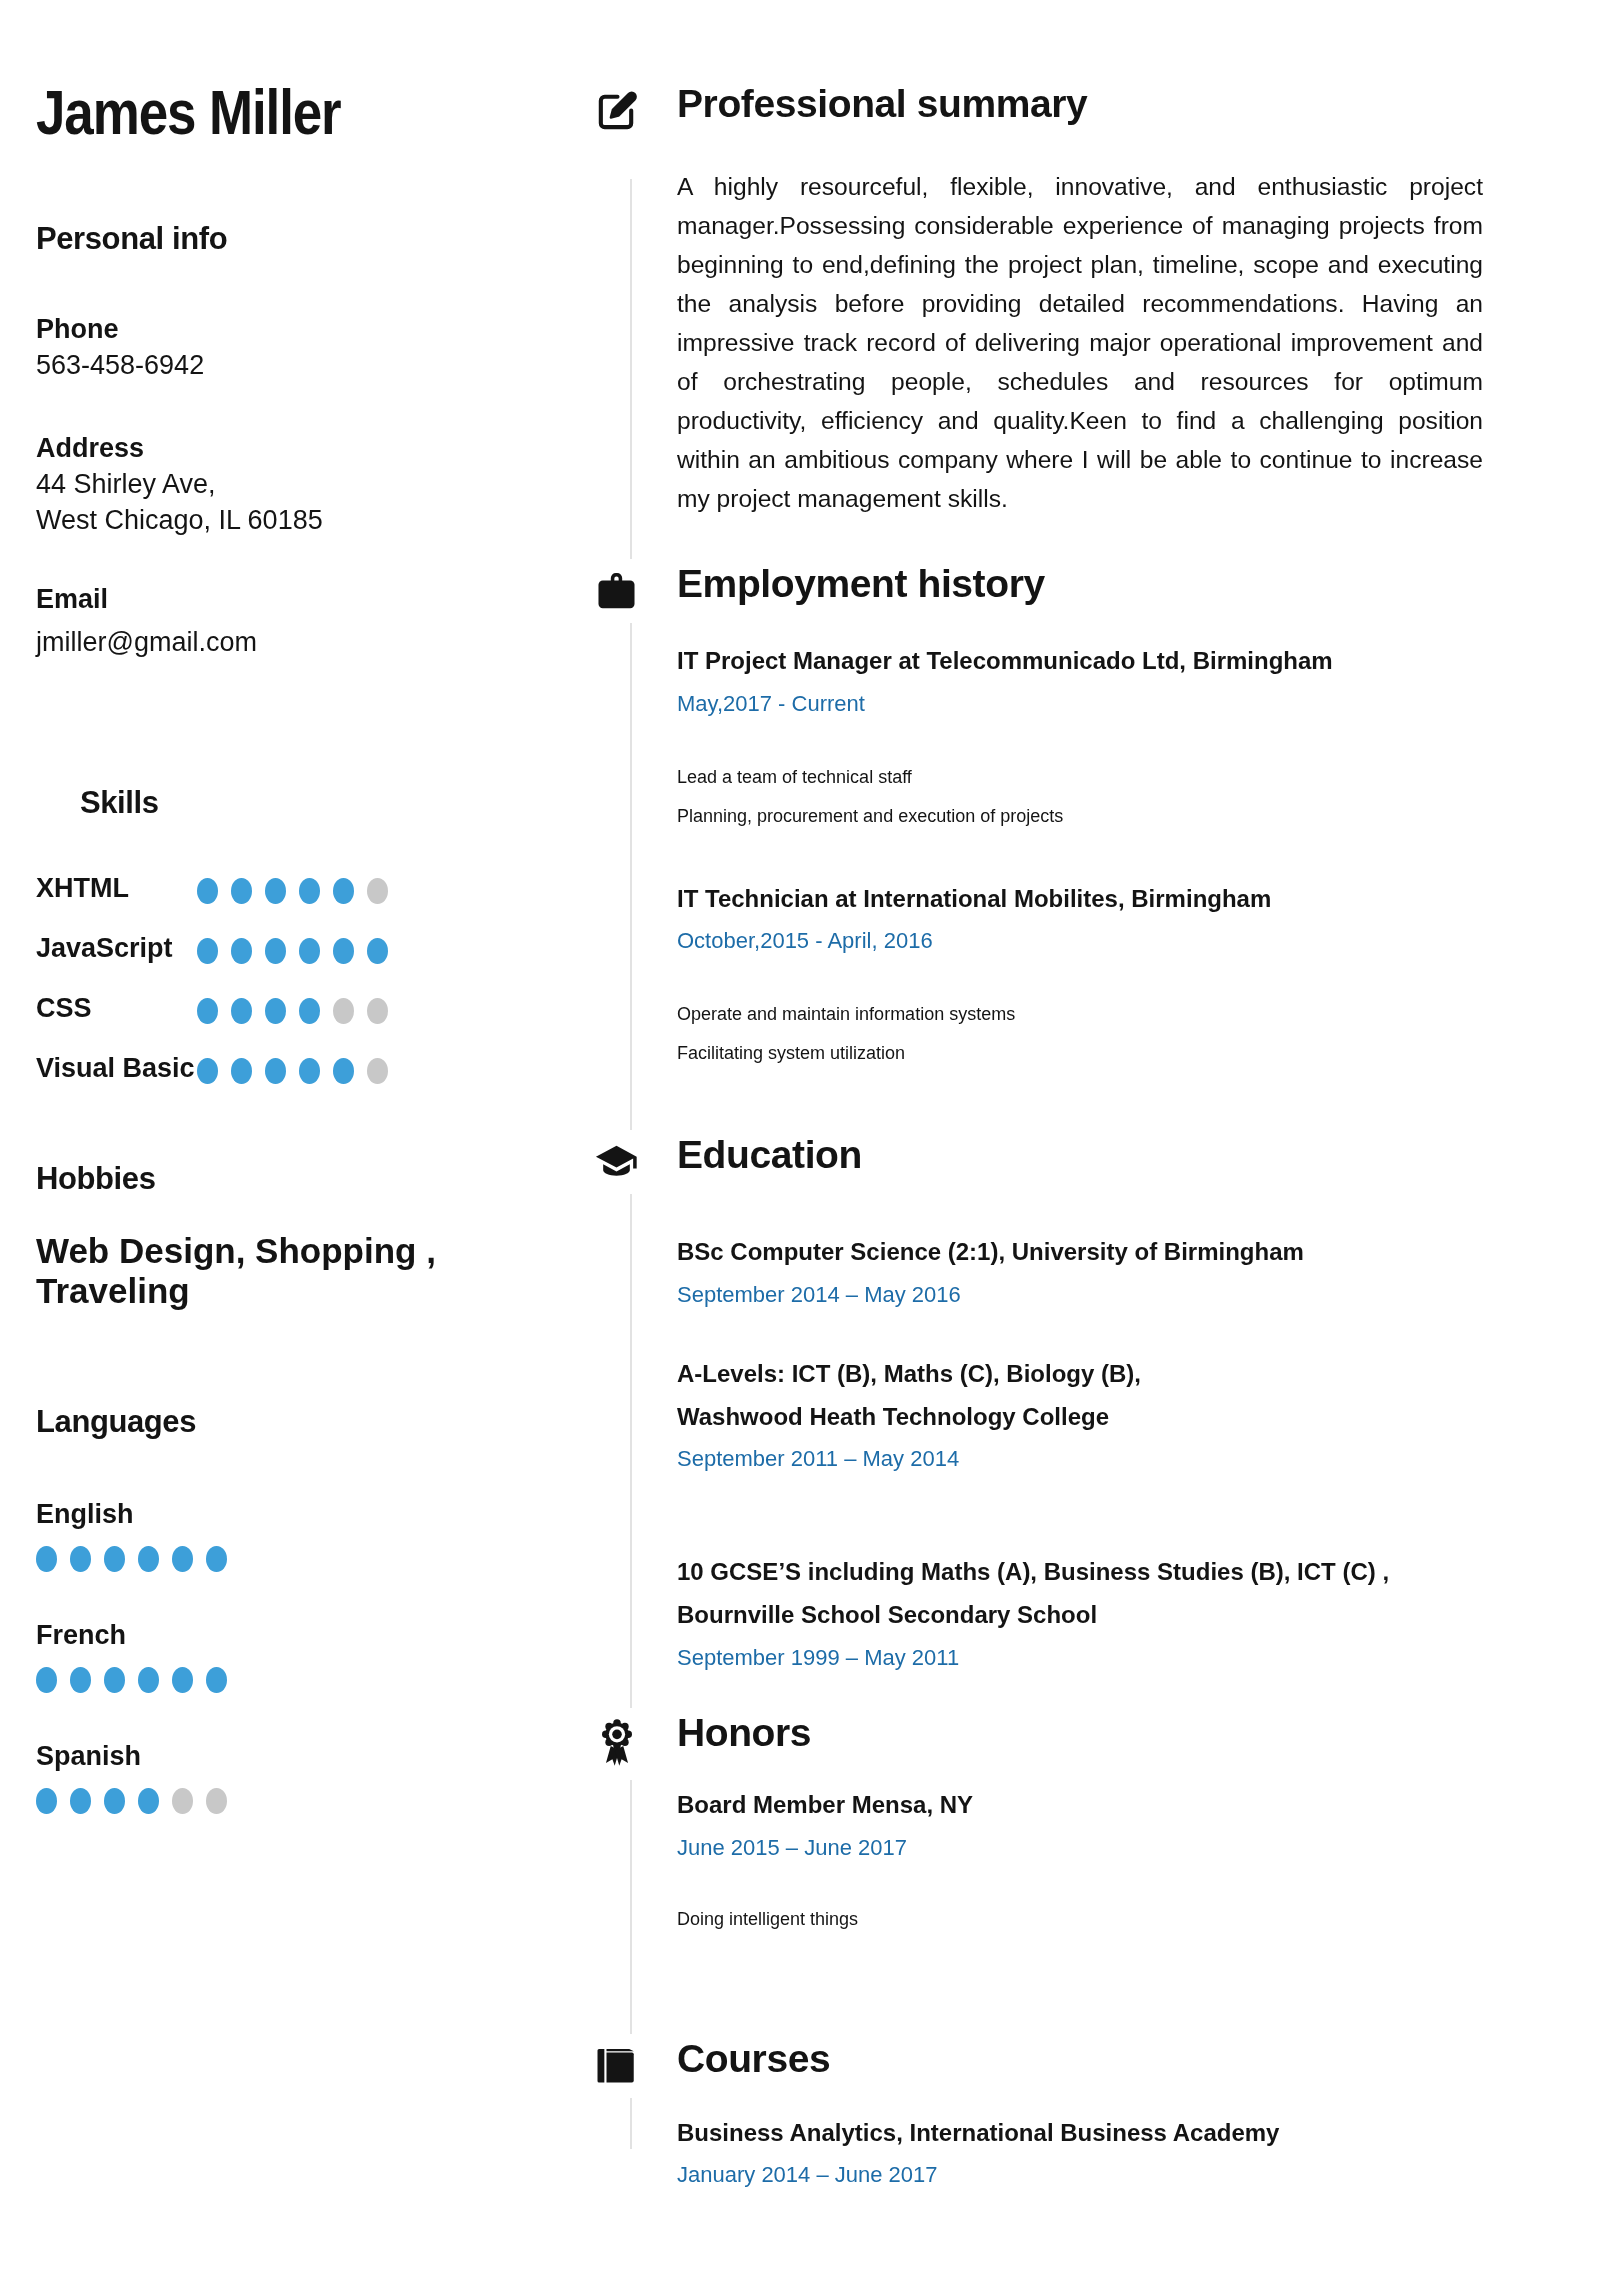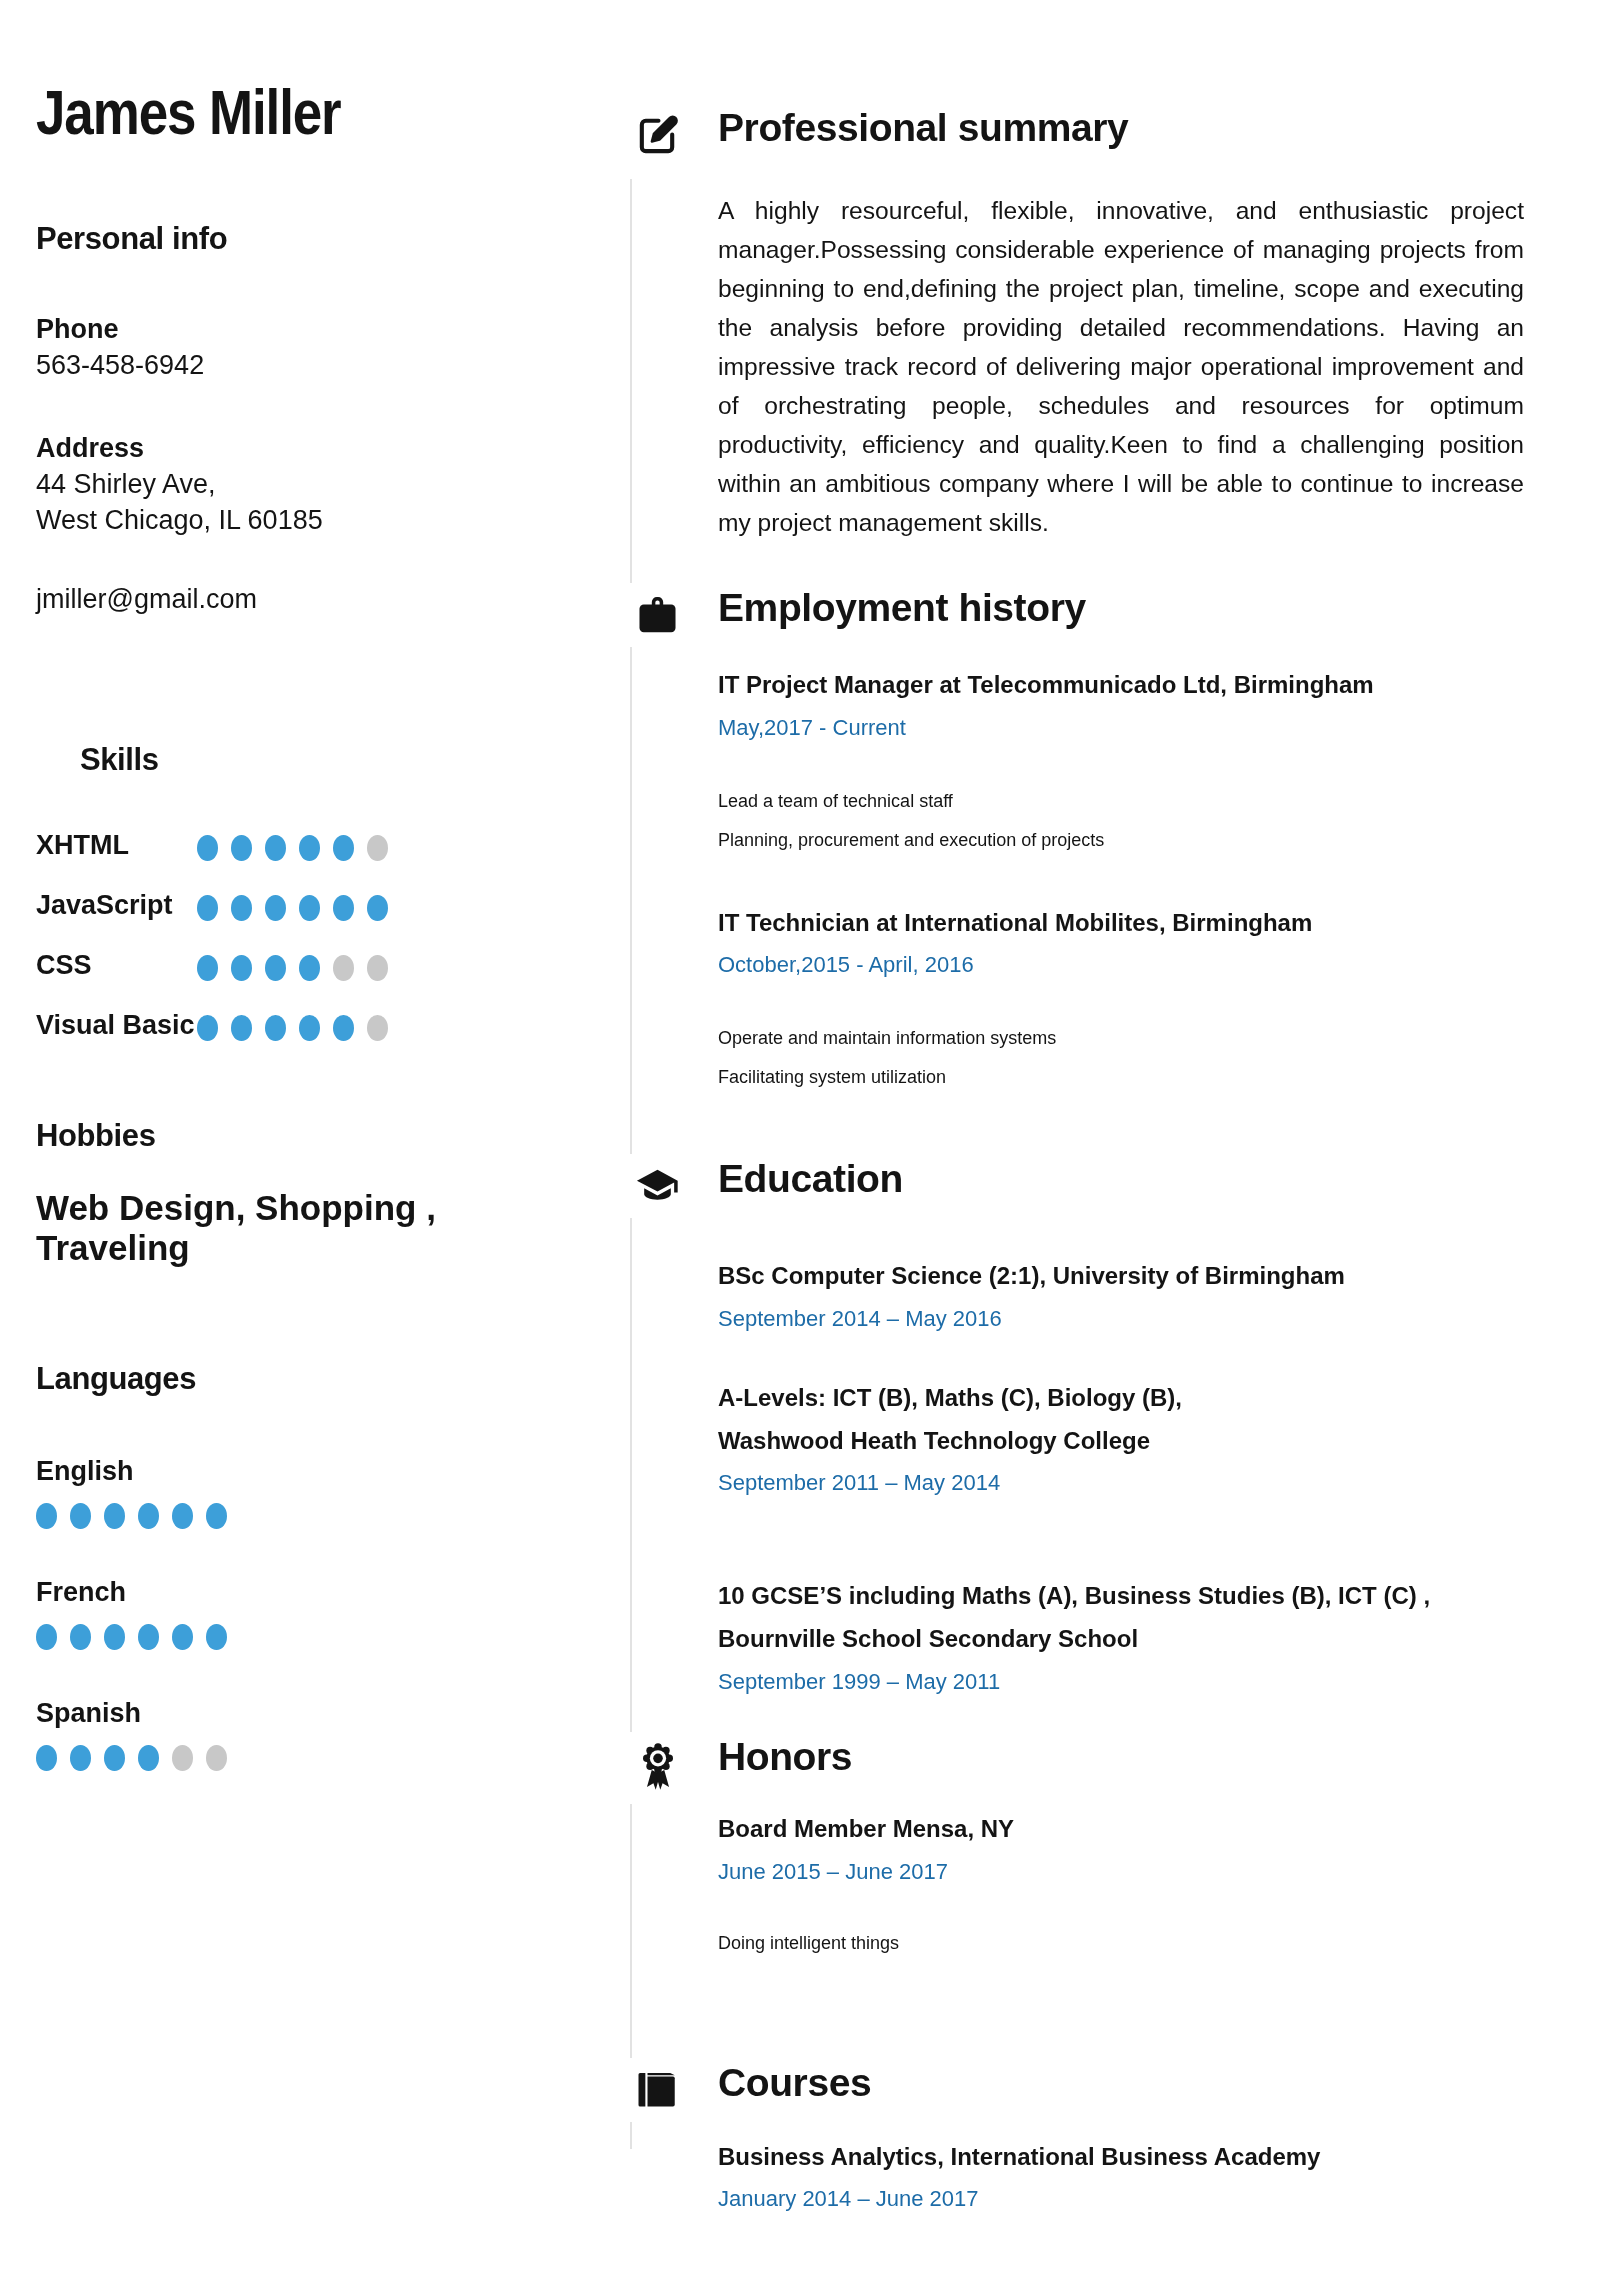--- a/index.html
+++ b/index.html
@@ -34,21 +34,21 @@
   .l-heading.hobbies { margin-top:77px; }
   .hobby-text { margin-top:34px; font-size:35px; font-weight:700; }
   .l-heading.languages { margin-top:93px; }
   .languages-list { margin-top:59px; }
   .dot-row.stacked { margin-bottom:48px; }
   .dot-row.stacked .dot-label { font-size:27px; font-weight:700; margin-bottom:16px; }
   
   .v-divider { position:absolute; left:630px; top:179px; width:1.8px; height:1970px;
     background:var(--divider,#e2e2e2); }
   
-  .right-col { position:absolute; left:619px; top:79px; width:913px;margin-top:24px; }
+  .right-col { position:absolute; left:578px; top:79px; width:913px; }
   .r-section { display:grid; grid-template-columns:99px 806px; }
   .icon-cell {
     position:relative; z-index:1; background:var(--bg,#fff); align-self:start;
     height:64px; width:77px; display:flex; align-items:center; justify-content:center;
   }
   .icon-cell svg { width:47px; height:47px; }
   .icon-cell.tall { height:72px; } .icon-cell.tall svg { width:50px; height:57px; }
   .r-heading { font-size:39px; font-weight:700; letter-spacing:-0.4px; line-height:50px; }
   .summary {
     margin-top:38px; font-size:24.6px; line-height:39px; text-align:justify;
@@ -87,20 +87,21 @@
       <div class="l-value">563-458-6942</div>
     </div>
 
     <div class="m-address">
       <div class="l-label">Address</div>
       <div class="l-value">44 Shirley Ave,</div>
       <div class="l-value">West Chicago, IL 60185</div>
     </div>
 
     <div class="m-email">
+      <div class="l-label">Email</div>
       <div class="l-value">jmiller@gmail.com</div>
     </div>
 
     <div class="l-heading skills">Skills</div>
     <div class="skills-list">
         <div class="dot-row inline">
           <div class="dot-label">XHTML</div>
           <div class="dots">
             <span class="dot filled"></span>
             <span class="dot filled"></span>

